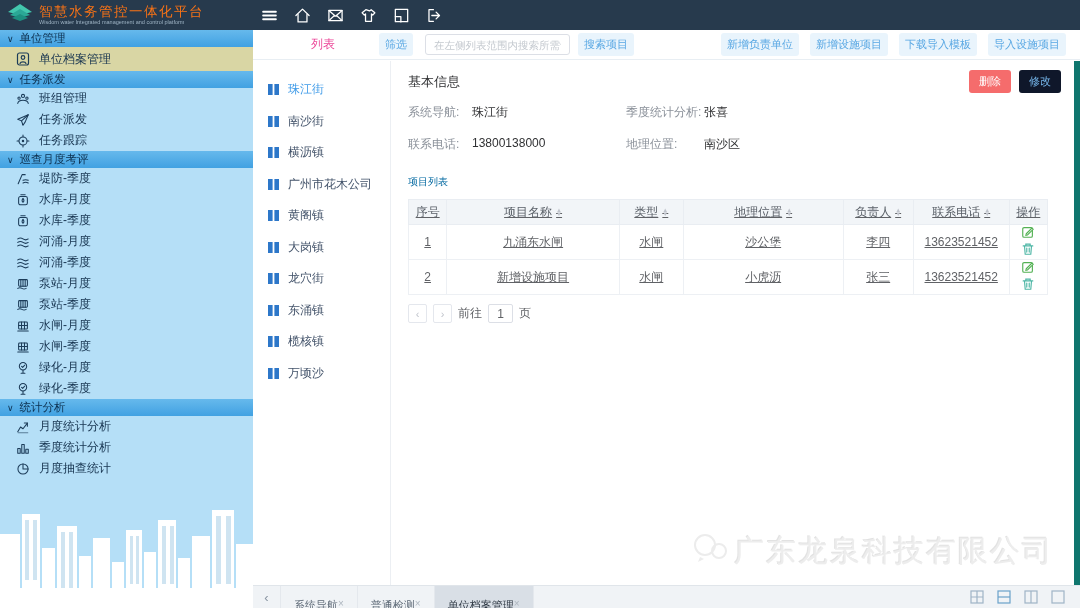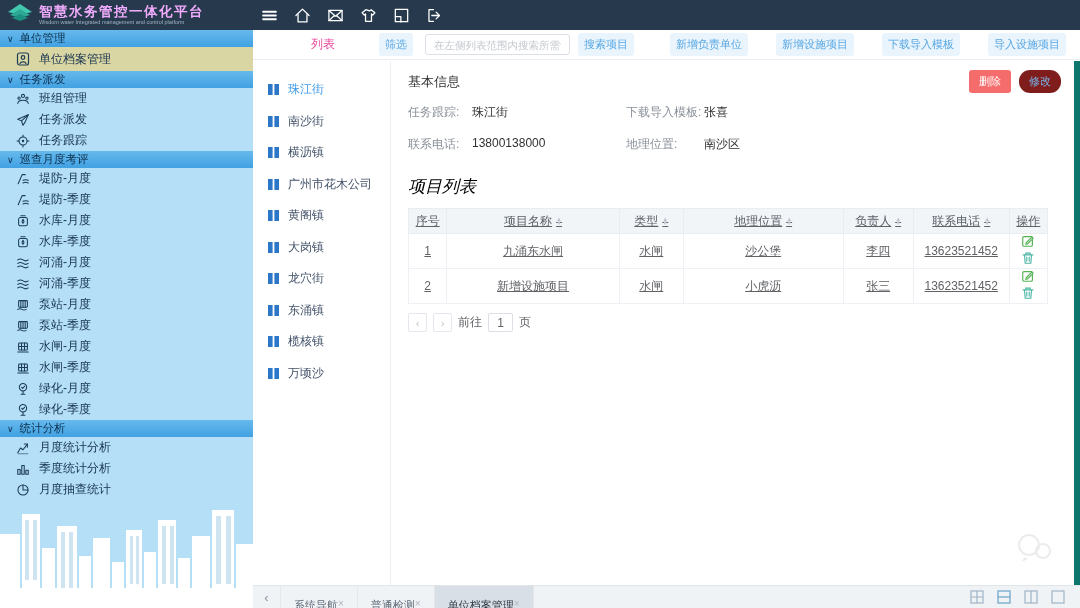--- a/index.html
+++ b/index.html
@@ -4,61 +4,61 @@
 <style>
   * { margin:0; padding:0; box-sizing:border-box; font-family:"Liberation Sans",sans-serif; }
   html,body { width:1080px; height:608px; overflow:hidden; background:#fff; }
   #app { position:relative; width:1080px; height:608px; background:#fff; overflow:hidden; }
 
   
   .header { position:absolute; top:0; left:0; right:0; height:30px; background:#273a4d; display:flex; align-items:center; z-index:5; }
   .brand { width:253px; flex:0 0 253px; display:flex; align-items:center; gap:7px; padding-left:8px; }
   .brand-logo { width:24px; height:22px; flex:0 0 24px; }
   .brand-text { display:flex; flex-direction:column; line-height:1.05; }
-  .brand-title { font-size:13.5px; font-weight:bold; color:#f0abfc; letter-spacing:1.5px; white-space:nowrap; }
+  .brand-title { font-size:13.5px; font-weight:normal; color:#f97316; letter-spacing:1.5px; white-space:nowrap; }
   .brand-sub { font-size:6px; color:#9db2c3; transform:scale(.92); transform-origin:left; white-space:nowrap; }
   .h-icons { display:flex; align-items:center; gap:9px; padding-left:4px; }
   .h-ico { width:24px; height:24px; display:flex; align-items:center; justify-content:center; color:#fff; cursor:pointer; }
 
   
   .sidebar { position:absolute; top:30px; left:0; width:253px; bottom:0; background:#b5dff7; overflow:hidden; z-index:4; }
   .sec { height:17px; background:linear-gradient(#66b9ec,#41a1e2); color:#0c2f4e; font-size:11.5px; display:flex; align-items:center; gap:6px; padding-left:7px; cursor:pointer; }
   .sec .caret { font-size:9px; color:#0c2f4e; }
   .s-item { height:21px; display:flex; align-items:center; gap:8px; padding-left:15px; font-size:12px; color:#16334f; cursor:pointer; white-space:nowrap; }
   .s-item.sel { background:#d9d6a4; height:24px; }
   .s-ico { width:16px; height:16px; flex:0 0 16px; color:#1c3c59; display:flex; align-items:center; justify-content:center; }
   .skyline { position:absolute; left:0; bottom:0; width:253px; height:108px; pointer-events:none; }
 
   
   .toolbar { position:absolute; top:30px; left:253px; right:0; height:30px; background:#fff; border-bottom:1px solid #e8eef3; display:flex; align-items:center; z-index:3; }
   .tb-listlabel { margin-left:58px; font-size:12px; color:#ec4899; }
   .chip { background:#e9f4fc; color:#58a7e3; font-size:11px; padding:4px 6px; border-radius:3px; border:none; cursor:pointer; white-space:nowrap; }
   .tb-filter { margin-left:44px; }
   .search-input { width:145px; height:21px; border:1px solid #dcdfe6; border-radius:3px; font-size:10.5px; padding:0 8px; color:#333; margin:0 8px 0 12px; outline:none; }
   .search-input::placeholder { color:#c4c9cf; }
-  .actions { margin-left:auto; display:flex; gap:28px; padding-right:14px; }
+  .actions { margin-left:auto; display:flex; gap:11px; padding-right:14px; }
 
   
   .listpanel { position:absolute; top:61px; left:253px; width:138px; bottom:23px; background:#fff; border-right:1px solid #eceff3; padding-top:13px; z-index:2; }
   .l-item { height:31.5px; display:flex; align-items:center; gap:9px; padding-left:15px; font-size:12px; color:#43536a; cursor:pointer; white-space:nowrap; }
   .l-ico { flex:0 0 11px; display:flex; }
   .l-item.sel .l-lbl { color:#3f9be8; }
 
   
   .detail { position:absolute; top:61px; left:392px; right:0; bottom:23px; background:#fff; padding:12px 16px 0 16px; border-right:6px solid #0f766e; }
   .sect-title { font-size:13px; color:#303133; }
   .detail-btns { position:absolute; top:9px; right:13px; display:flex; gap:8px; }
   .btn-del { background:#f56c6c; color:#fff; font-size:11px; padding:4px 10px; border-radius:3px; border:none; cursor:pointer; }
-  .btn-mod { background:#7f1d1d; color:#74b4e8; font-size:11px; padding:4px 10px; border-radius:11px; border:none; cursor:pointer; }
+  .btn-mod { background:#0f172a; color:#74b4e8; font-size:11px; padding:4px 10px; border-radius:3px; border:none; cursor:pointer; }
   .fields { margin-top:13px; display:grid; grid-template-columns:218px 360px; row-gap:15px; font-size:12px; }
   .field { display:flex; }
   .f-label { color:#8a9099; min-width:78px; }
   .fields .field:nth-child(odd) .f-label { min-width:64px; }
   .f-value { color:#303133; }
-  .proj-title { margin-top:22px; font-size:17px; color:#000000;font-style:italic; }
+  .proj-title { margin-top:22px; font-size:10px; color:#0369a1; }
   table { margin-top:10px; width:calc(100% - 10px); border-collapse:collapse; font-size:12px; color:#606266; table-layout:fixed;text-decoration:underline; }
   th { background:#f2f5f8; font-weight:normal; color:#5a6068; height:25px; border:1px solid #e9edf2; cursor:pointer; }
   .th-in { display:flex; align-items:center; justify-content:center; gap:4px; }
   .sort { display:flex; flex-direction:column; line-height:4.5px; font-size:6px; color:#c0c4cc; }
   td { height:23px; border:1px solid #edf0f4; text-align:center; background:#fff; }
   .act-btn { background:none; border:none; cursor:pointer; padding:0 4px; vertical-align:middle; }
 
   .pagi { margin-top:9px; display:flex; align-items:center; gap:6px; font-size:12px; color:#606266; }
   .pg-btn { width:19px; height:19px; border:1px solid #e4e7ed; border-radius:2px; color:#c0c4cc; background:#fff; font-size:11px; line-height:16px; cursor:pointer; }
   .pg-input { width:25px; height:19px; border:1px solid #dcdfe6; border-radius:2px; text-align:center; font-size:12px; color:#606266; outline:none; }
@@ -180,29 +180,20 @@
               <circle cx="8" cy="8" r="4.6"></circle>
               <circle cx="8" cy="8" r="1.4" fill="currentColor" stroke="none"></circle>
               <path d="M8 1.2v2M8 12.8v2M1.2 8h2M12.8 8h2"></path>
             </svg>
           </span>
           <span>任务跟踪</span>
         </div>
         <div class="sec">
           <span class="caret">∨</span>
           <span>巡查月度考评</span>
-        </div>
-        <div class="s-item">
-          <span class="s-ico">
-            <svg width="14" height="14" viewBox="0 0 16 16" fill="none" stroke="currentColor" stroke-width="1.2" stroke-linecap="round" stroke-linejoin="round">
-              <path d="M2.5 13.5 7 3h3.5"></path>
-              <path d="M8 9.5c2-1 4-1 6 0M8 12.5c2-1 4-1 6 0"></path>
-            </svg>
-          </span>
-          <span>堤防-月度</span>
         </div>
         <div class="s-item">
           <span class="s-ico">
             <svg width="14" height="14" viewBox="0 0 16 16" fill="none" stroke="currentColor" stroke-width="1.2" stroke-linecap="round" stroke-linejoin="round">
               <path d="M2.5 13.5 7 3h3.5"></path>
               <path d="M8 9.5c2-1 4-1 6 0M8 12.5c2-1 4-1 6 0"></path>
             </svg>
           </span>
           <span>堤防-季度</span>
         </div>
@@ -478,25 +469,25 @@
   </div>
 
   <div class="detail">
     <div class="sect-title">基本信息</div>
     <div class="detail-btns">
       <button class="btn-del">删除</button>
       <button class="btn-mod">修改</button>
     </div>
     <div class="fields" id="detail-fields">
         <div class="field">
-          <span class="f-label">任务跟踪:</span>
+          <span class="f-label">系统导航:</span>
           <span class="f-value">珠江街</span>
         </div>
         <div class="field">
-          <span class="f-label">下载导入模板:</span>
+          <span class="f-label">季度统计分析:</span>
           <span class="f-value">张喜</span>
         </div>
         <div class="field">
           <span class="f-label">联系电话:</span>
           <span class="f-value">13800138000</span>
         </div>
         <div class="field">
           <span class="f-label">地理位置:</span>
           <span class="f-value">南沙区</span>
         </div>
@@ -614,20 +605,21 @@
   </div>
 
   <div class="watermark">
     <span>
       <svg width="40" height="34" viewBox="0 0 40 34" fill="none" stroke="#ececec" stroke-width="2">
         <circle cx="15" cy="14" r="10"></circle>
         <circle cx="29" cy="20" r="7"></circle>
         <path d="M10 26 L8 31 L14 28" fill="#ececec" stroke="none"></path>
       </svg>
     </span>
+    <span>广东龙泉科技有限公司</span>
   </div>
 
   <div class="footer">
     <div class="f-chevron">‹</div>
     <div id="footer-tabs" style="display:flex;align-items:stretch;">
         <div class="f-tab">
           <span>系统导航</span>
           <span class="f-x">×</span>
         </div>
         <div class="f-tab">

